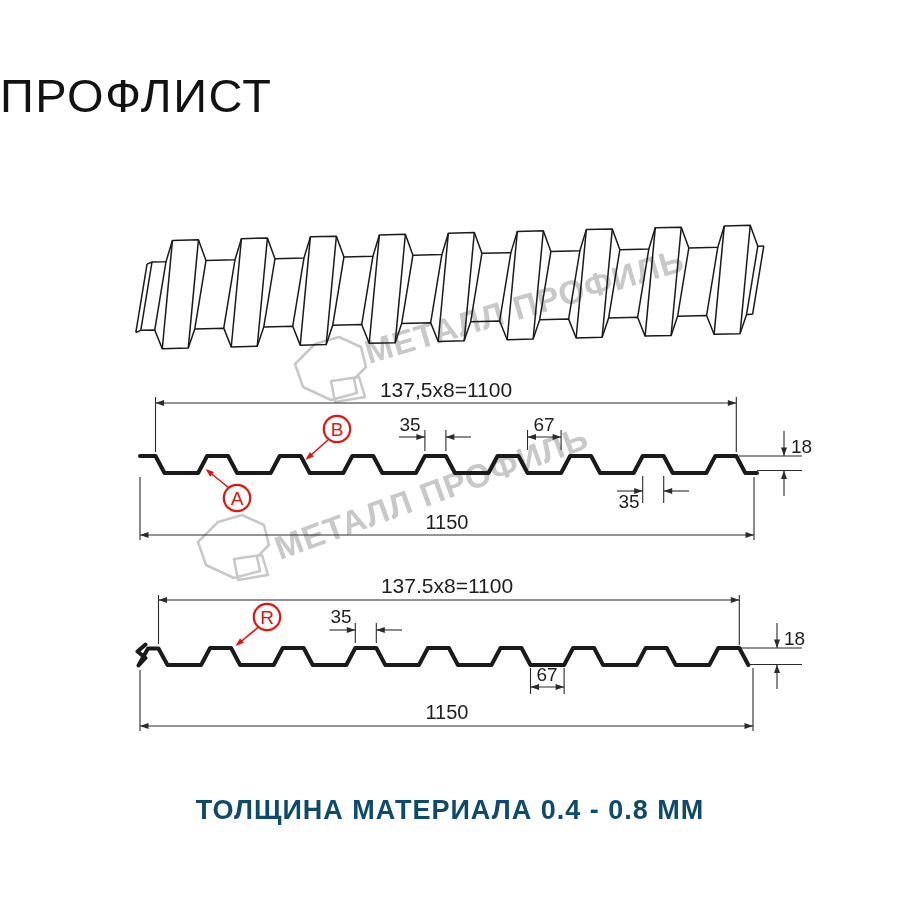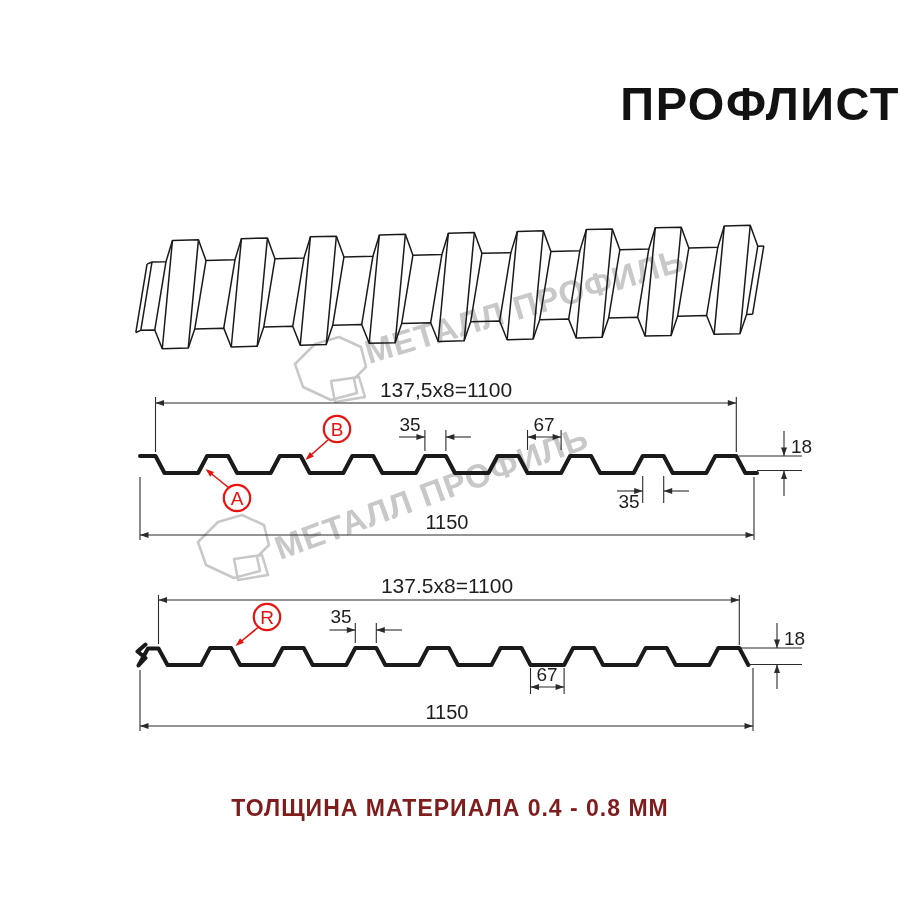--- a/index.html
+++ b/index.html
@@ -1,26 +1,26 @@
 <!DOCTYPE html>
 <html style="--line: #1a1a1a; --dim: #2b2b2b; --red: #e8120e; --wm: #c8c8c8; --bg: #ffffff;"><head>
 <meta charset="utf-8">
 <style>
   :root{
     --line:#1a1a1a; --dim:#2b2b2b; --red:#e8120e; --wm:#c8c8c8; --bg:#ffffff;
   }
   html,body{margin:0;padding:0;background:#eee;}
   #page{position:relative;width:900px;height:900px;background:var(--bg);overflow:hidden;
         font-family:"Liberation Sans", sans-serif;}
-  #page-title{position:absolute;top:76px;left:0;right:0;text-align:right;
-        font-size:47px;font-weight:700;letter-spacing:1.5px;color:#121212;}
+  #page-title{position:absolute;top:68px;left:0;right:0;text-align:left;
+        font-size:47px;font-weight:400;letter-spacing:1.5px;color:#121212;}
   #page-model{position:absolute;top:133px;left:0;right:0;text-align:center;
         font-size:27px;font-weight:400;letter-spacing:1px;color:#1c1c1c;}
   #page-footer{position:absolute;top:795px;left:0;right:0;text-align:center;
-        font-size:23px;font-weight:600;letter-spacing:1px;color:#7f1d1d;}
+        font-size:27px;font-weight:600;letter-spacing:1px;color:#0c4a6e;}
   svg{position:absolute;left:0;top:0;}
   .prof{fill:none;stroke:var(--line);stroke-width:4;stroke-linejoin:round;stroke-linecap:round;}
   .dims line{stroke:var(--dim);stroke-width:1.1;}
   .dims polygon{fill:var(--dim);}
   .dimtext{fill:#1e1e1e;font-family:"Liberation Sans",sans-serif;}
   .t21{font-size:21px;} .t20{font-size:20px;} .t19{font-size:19px;}
   .mid{text-anchor:middle;}
   .marker circle{fill:none;stroke:var(--red);stroke-width:2.2;}
   .marker text{fill:var(--red);font-size:19px;text-anchor:middle;font-family:"Liberation Sans",sans-serif;}
   .marker line{stroke:var(--red);stroke-width:1.6;}

